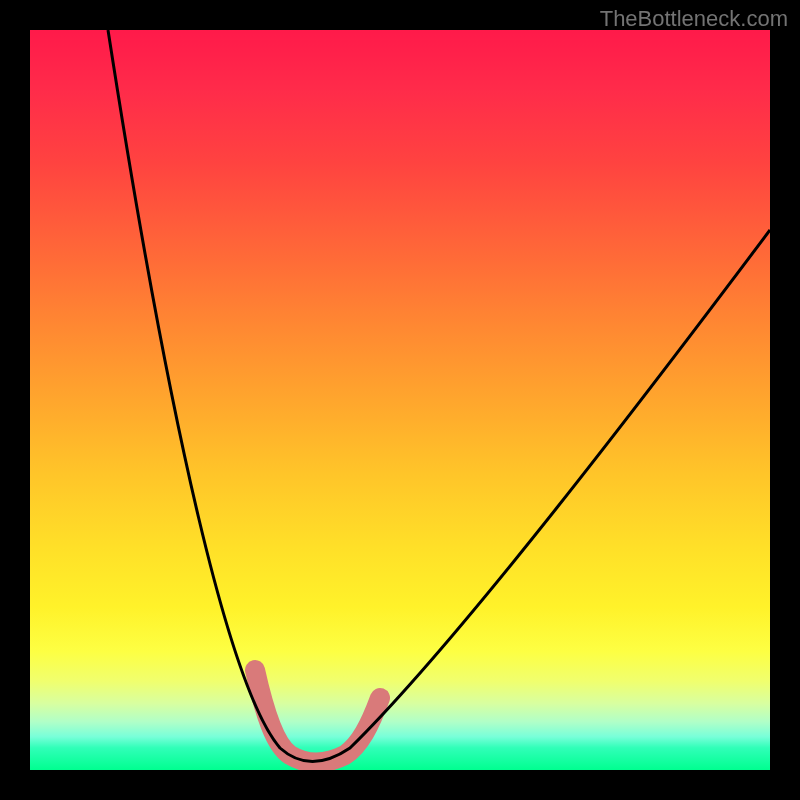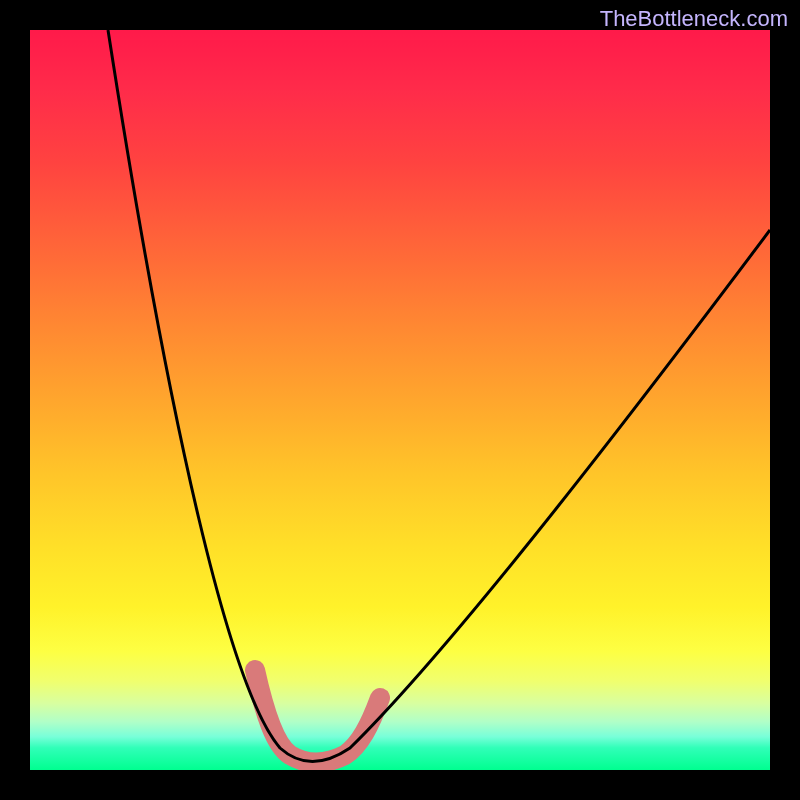--- a/index.html
+++ b/index.html
@@ -8,21 +8,21 @@
     width: 800px;
     height: 800px;
     background: #000;
     position: relative;
     font-family: Arial, sans-serif;
   }
   .watermark {
     position: absolute;
     top: 6px;
     right: 12px;
-    color: #c4b5fd;
+    color: #737373;
     font-size: 22px;
     font-weight: 500;
     z-index: 10;
   }
   .plot-area {
     position: absolute;
     left: 30px;
     top: 30px;
     width: 740px;
     height: 740px;

